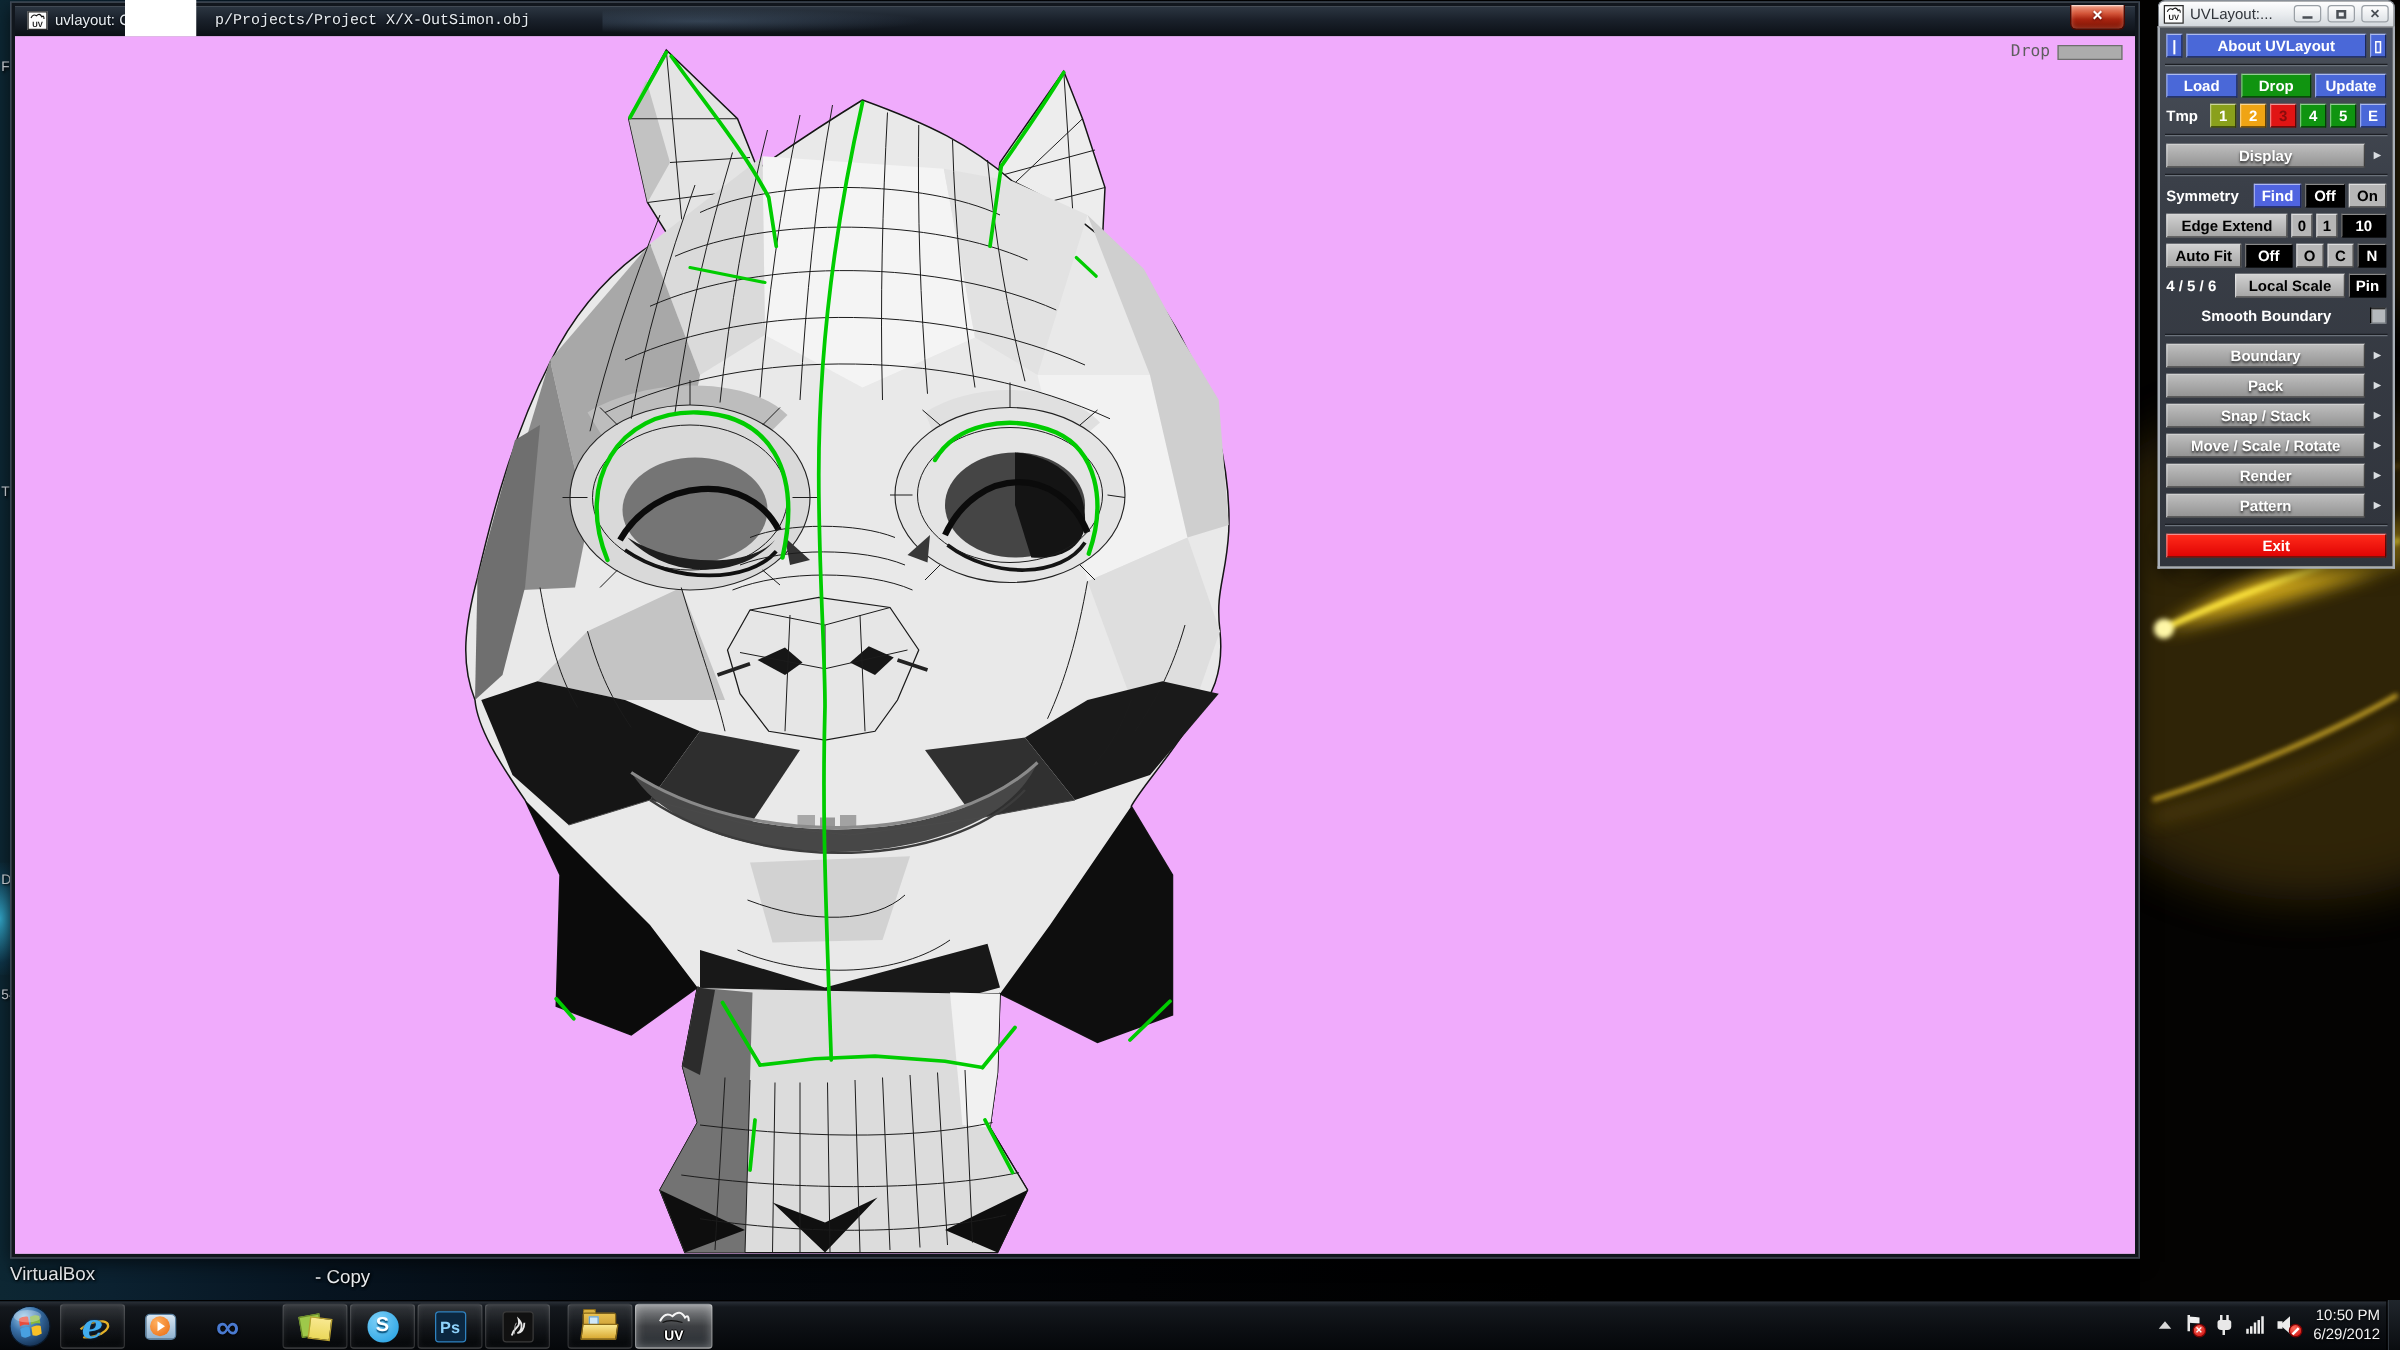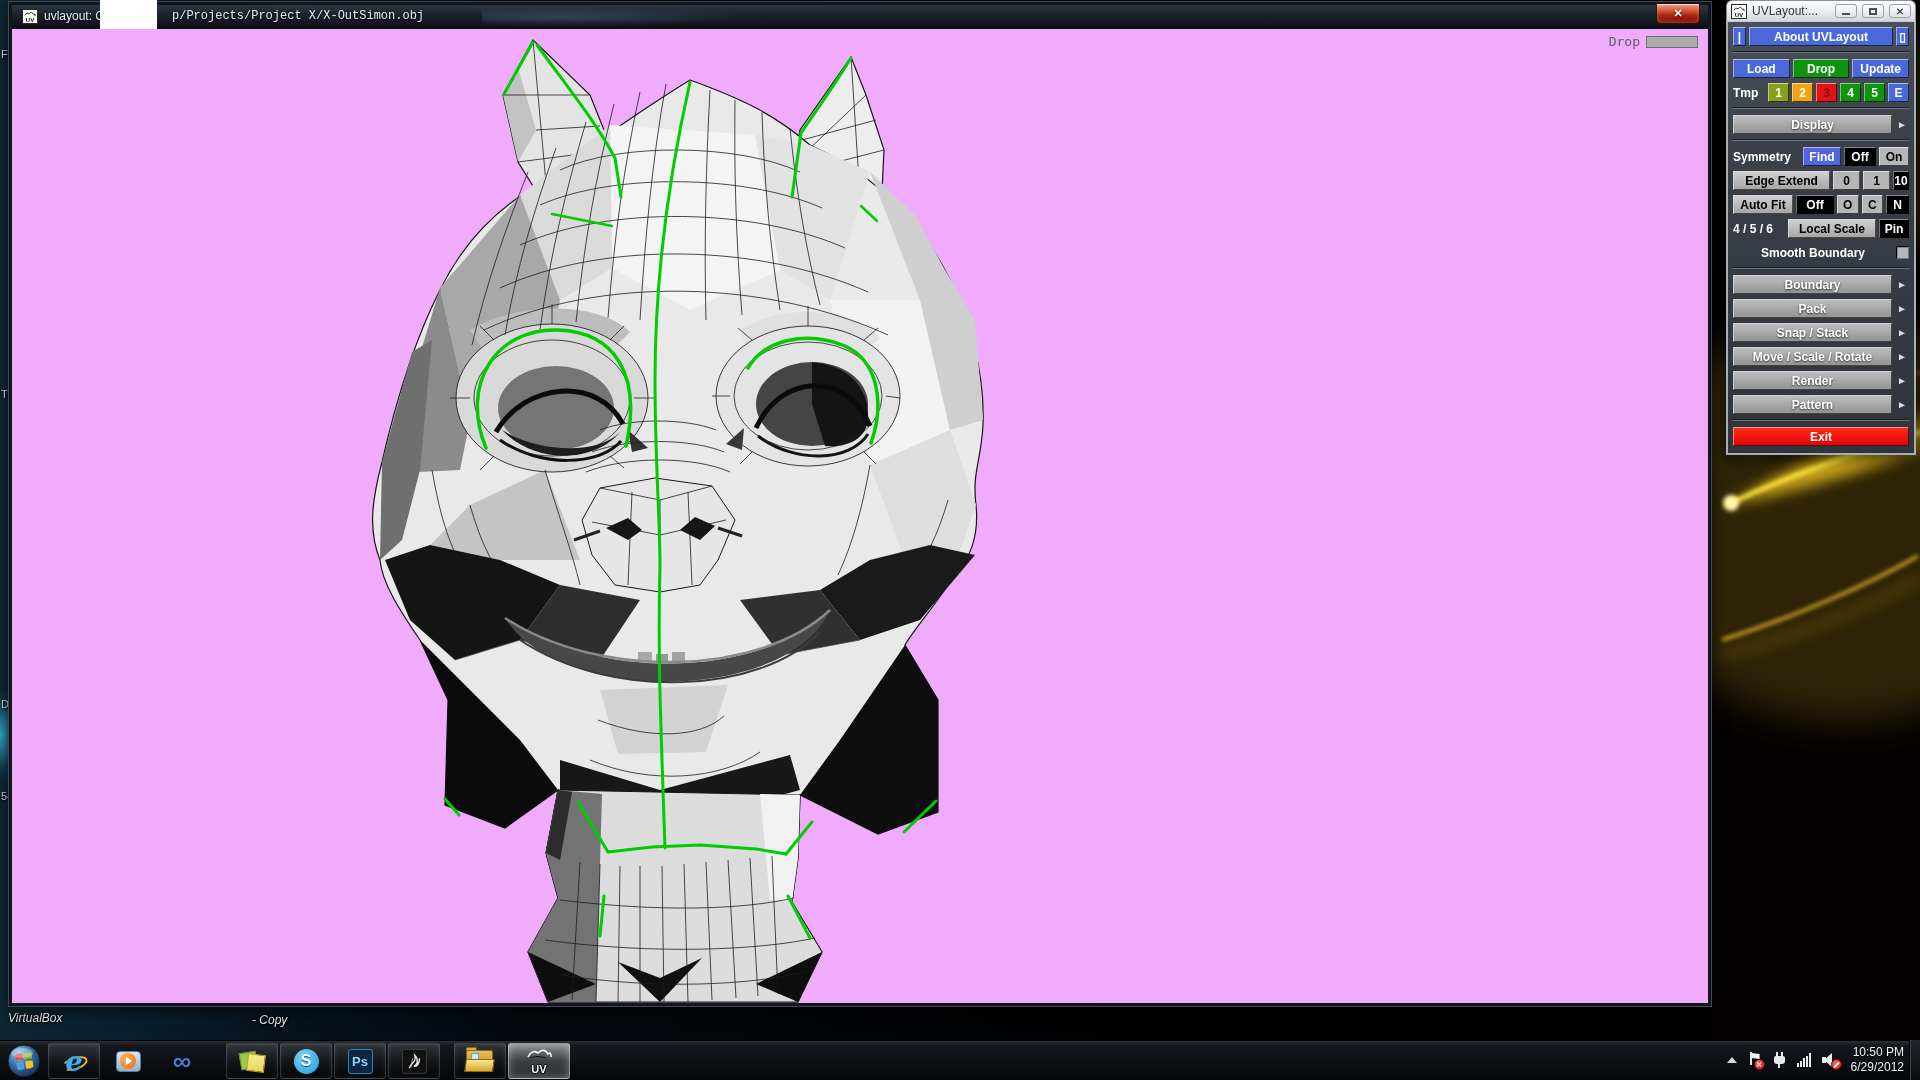--- a/index.html
+++ b/index.html
@@ -6,21 +6,21 @@
   html,body { width:1920px; height:1080px; overflow:hidden; background:#000;
               font-family:"Liberation Sans", sans-serif; }
 
   
   .desktop { position:absolute; inset:0;
     background:linear-gradient(to right,#0d2733 0px,#0b2130 90px,#071420 260px,#04080d 520px,#020305 900px,#000 1250px); }
   .desktop-glow { position:absolute; left:0; top:690px; width:26px; height:90px;
     background:radial-gradient(ellipse at 0% 50%, rgba(60,200,240,.8), rgba(20,90,130,.3) 55%, transparent 75%); }
   .gold-svg { position:absolute; left:1712px; top:0; width:208px; height:1040px; }
   .edge-label { position:absolute; left:1px; color:#d8dde2; font-size:11px; text-shadow:1px 1px 2px #000; }
-  .bottom-label { position:absolute; color:#eceff2; font-size:12px; text-shadow:1px 1px 2px #000, 0 0 3px #000;font-style:italic; }
+  .bottom-label { position:absolute; color:#eceff2; font-size:15px; text-shadow:1px 1px 2px #000, 0 0 3px #000; }
 
   
   .main-window { position:absolute; left:9px; top:2px; width:1702px; height:1004px;
     border:3px solid #11161d; outline:1px solid #3e4856; background:#ACACAC;
     box-shadow:0 4px 14px rgba(0,0,0,.65); }
   .mw-titlebar { position:relative; height:24px;
     background:linear-gradient(180deg,#2c3642 0%,#1a212b 45%,#0b0f15 100%); overflow:visible; }
   .mw-titlebar .sheen { position:absolute; left:470px; top:2px; width:260px; height:20px;
     background:radial-gradient(ellipse at 30% 50%, rgba(150,190,230,.22), transparent 70%); }
   .mw-icon { position:absolute; left:10px; top:4px; }
@@ -423,21 +423,21 @@
       <div class="plabel" style="flex:1">Symmetry</div>
       <div class="pbtn" style="width:38px;background:#5064e0">Find</div>
       <div class="pbtn segdark" style="width:32px">Off</div>
       <div class="pbtn seglight" style="width:30px">On</div>
     </div>
 
     <div class="prow">
       <div class="pbtn grayb" style="width:97px">Edge Extend</div>
       <div class="pbtn seglight" style="flex:1">0</div>
       <div class="pbtn seglight" style="flex:1">1</div>
-      <div class="pbtn segdark" style="width:16px">10</div>
+      <div class="pbtn segdark" style="width:36px">10</div>
     </div>
 
     <div class="prow">
       <div class="pbtn grayb" style="width:60px">Auto Fit</div>
       <div class="pbtn segdark" style="width:38px">Off</div>
       <div class="pbtn seglight" style="flex:1">O</div>
       <div class="pbtn seglight" style="flex:1">C</div>
       <div class="pbtn segdark" style="width:23px">N</div>
     </div>
 

